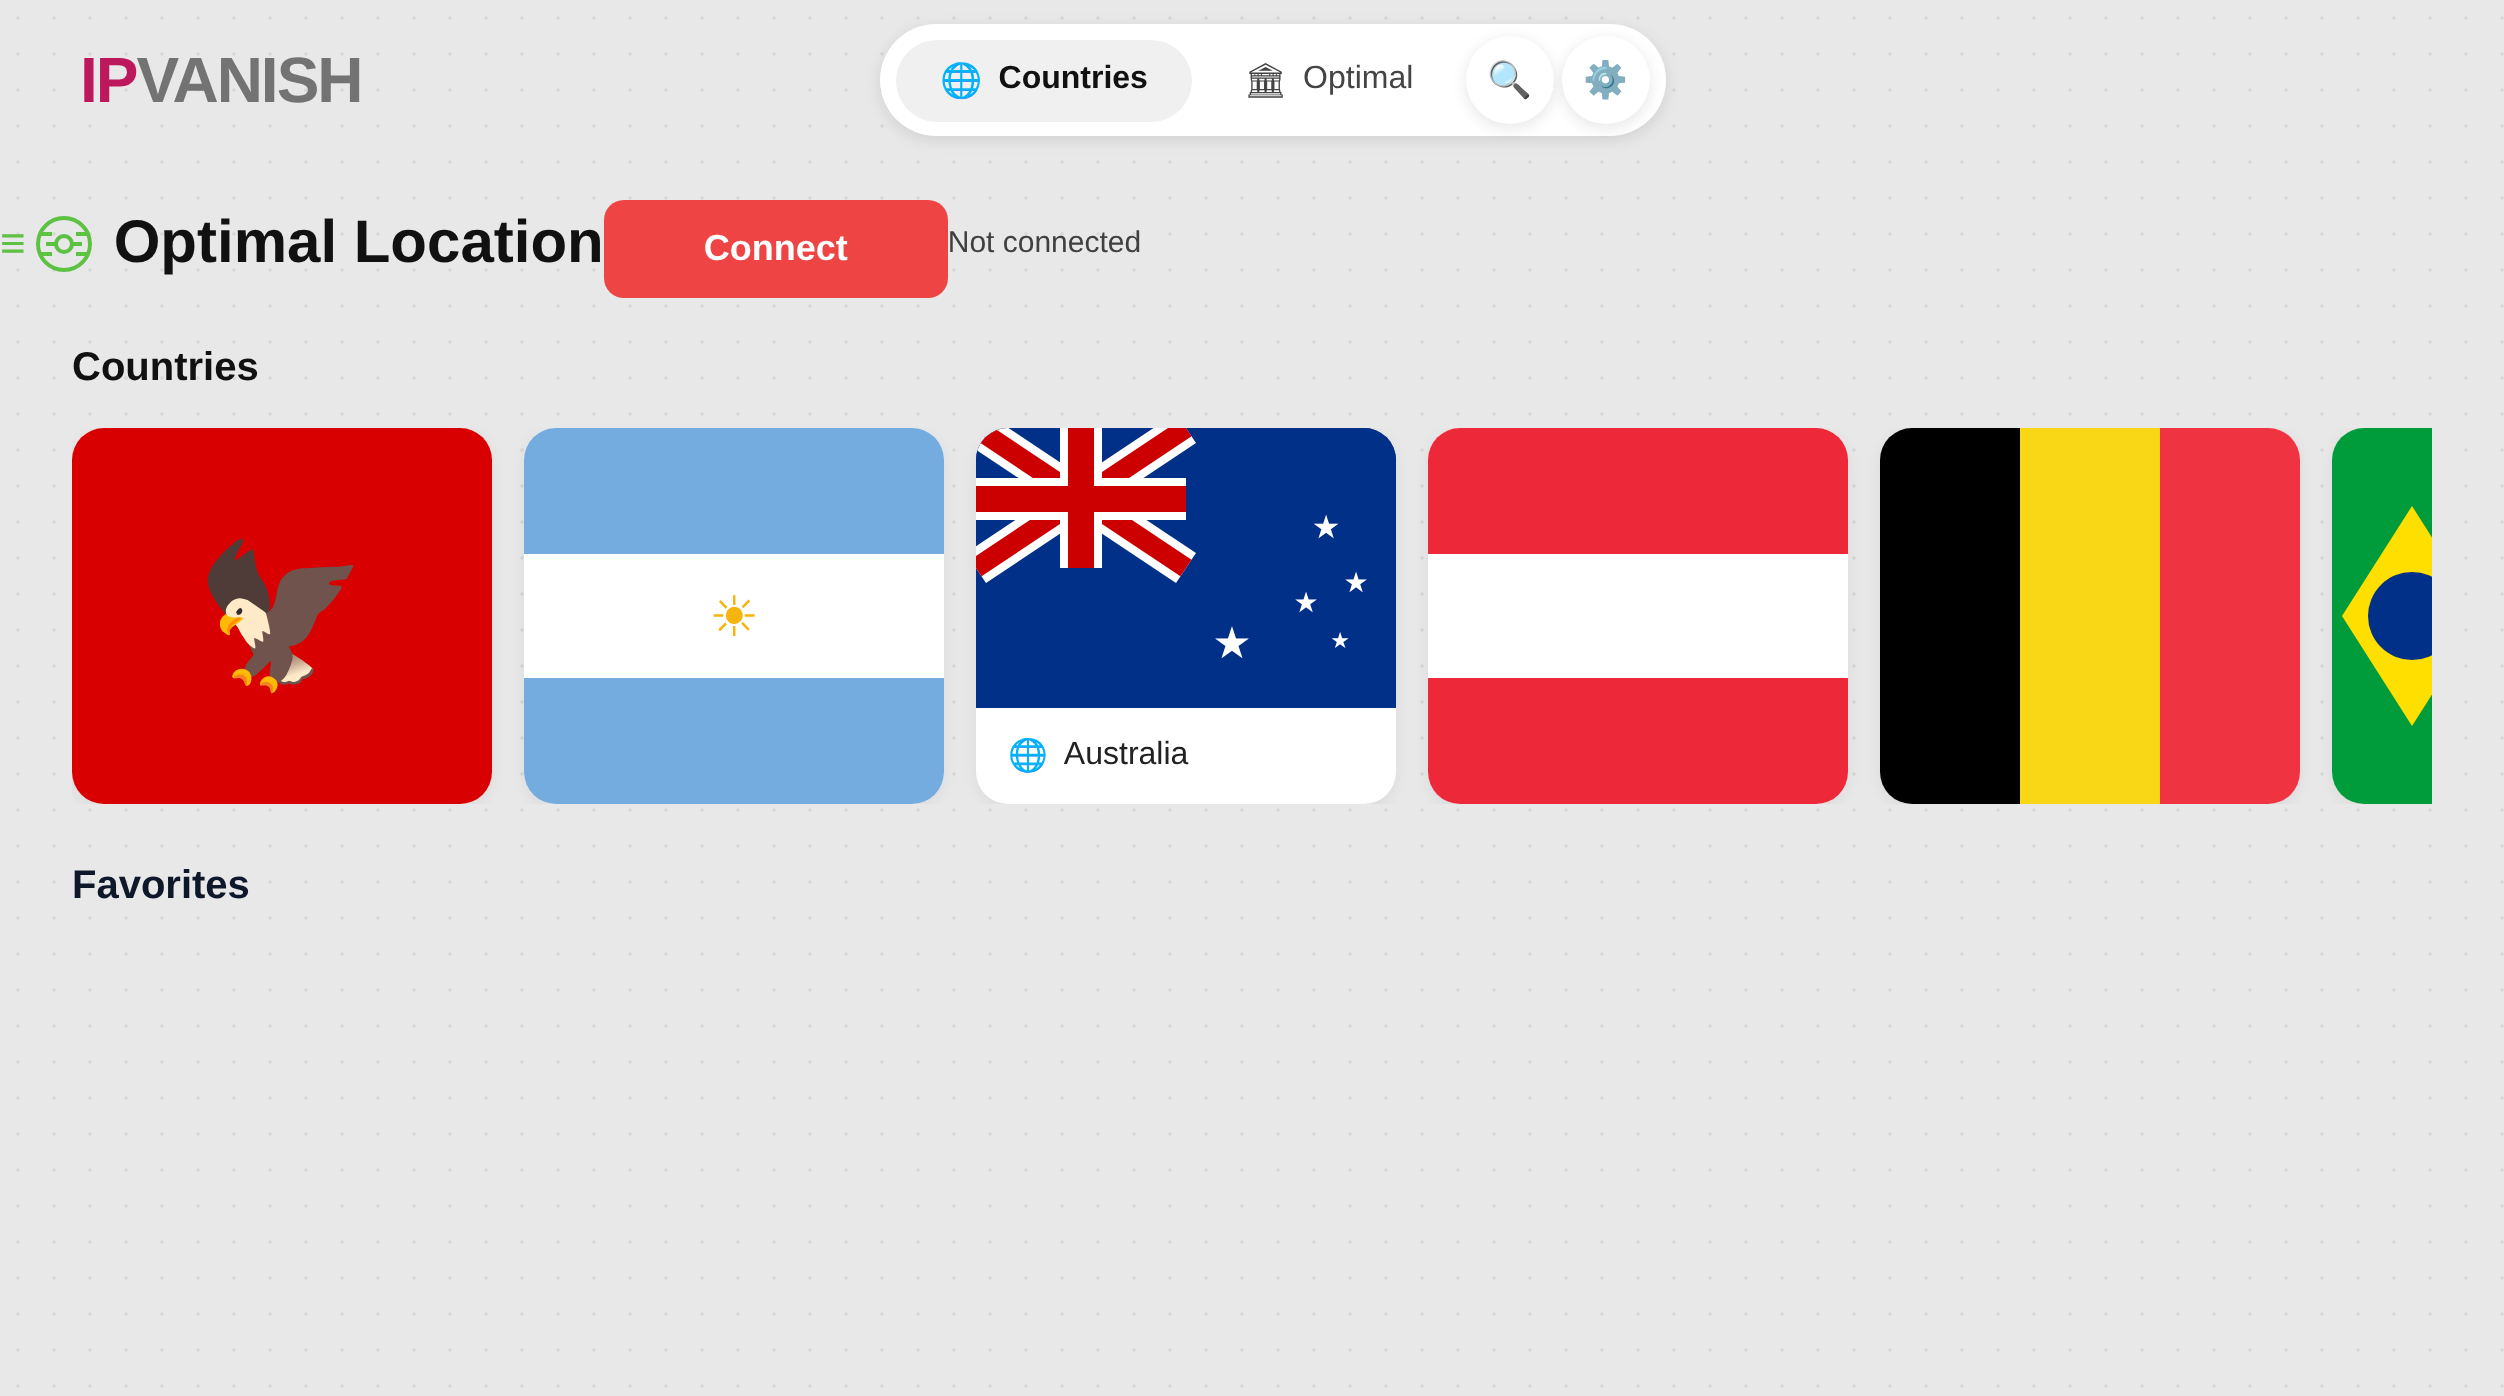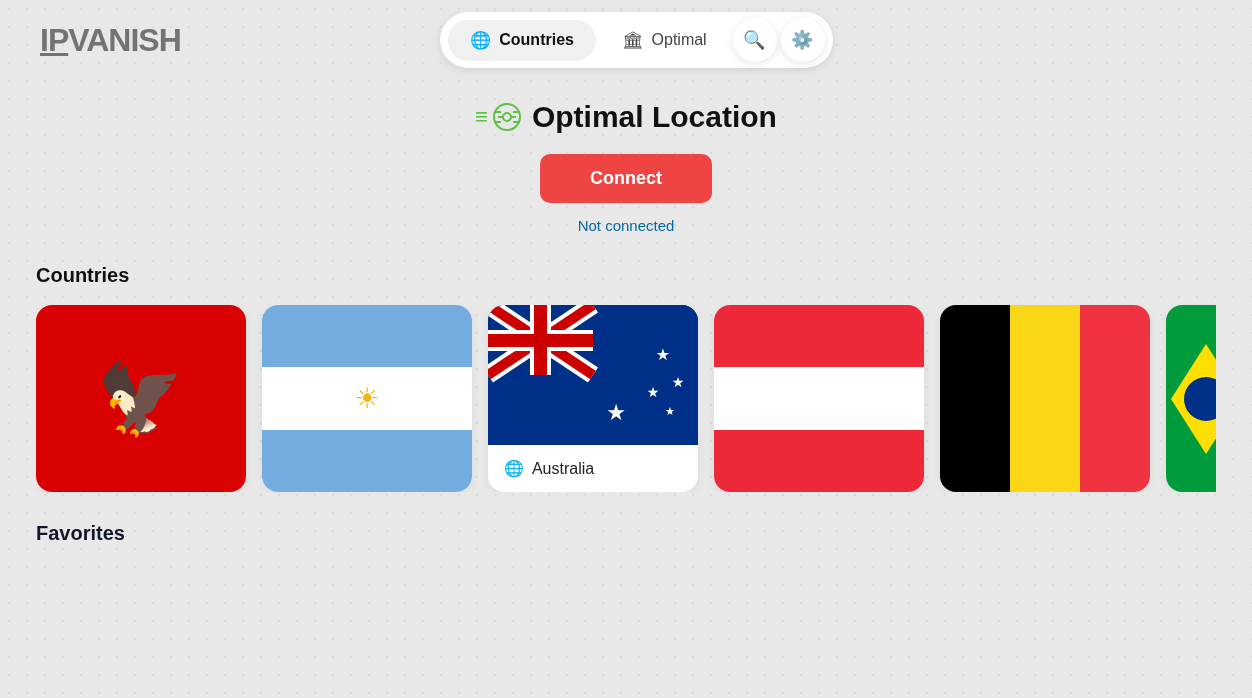--- a/index.html
+++ b/index.html
@@ -40,22 +40,21 @@
     }
 
     .logo {
       display: flex;
       align-items: center;
       font-size: 32px;
       font-weight: 900;
       letter-spacing: -1px;
     }
     .logo-ip {
-      color: #737373;
-      text-decoration: underline;
+      color: #be185d;
     }
     .logo-vanish {
       color: #737373;
     }
 
     .nav-tabs {
       display: flex;
       align-items: center;
       background: white;
       border-radius: 50px;
@@ -96,21 +95,21 @@
       display: flex;
       align-items: center;
       justify-content: center;
       font-size: 18px;
       box-shadow: 0 2px 8px rgba(0,0,0,0.1);
     }
 
     
     .main-center {
       display: flex;
-      flex-direction: column;
+      flex-direction: row;
       align-items: center;
       margin-top: 20px;
     }
 
     .optimal-location {
       display: flex;
       align-items: center;
       gap: 10px;
       font-size: 30px;
       font-weight: 600;
@@ -137,21 +136,21 @@
       border-radius: 10px;
       padding: 14px 50px;
       font-size: 18px;
       font-weight: 600;
       cursor: pointer;
       margin-bottom: 14px;
     }
 
     .not-connected {
       font-size: 15px;
-      color: #0369a1;
+      color: #404040;
       margin-bottom: 20px;
     }
 
     
     .section {
       padding: 0 36px;
       margin-top: 10px;
     }
 
     .section-title {

